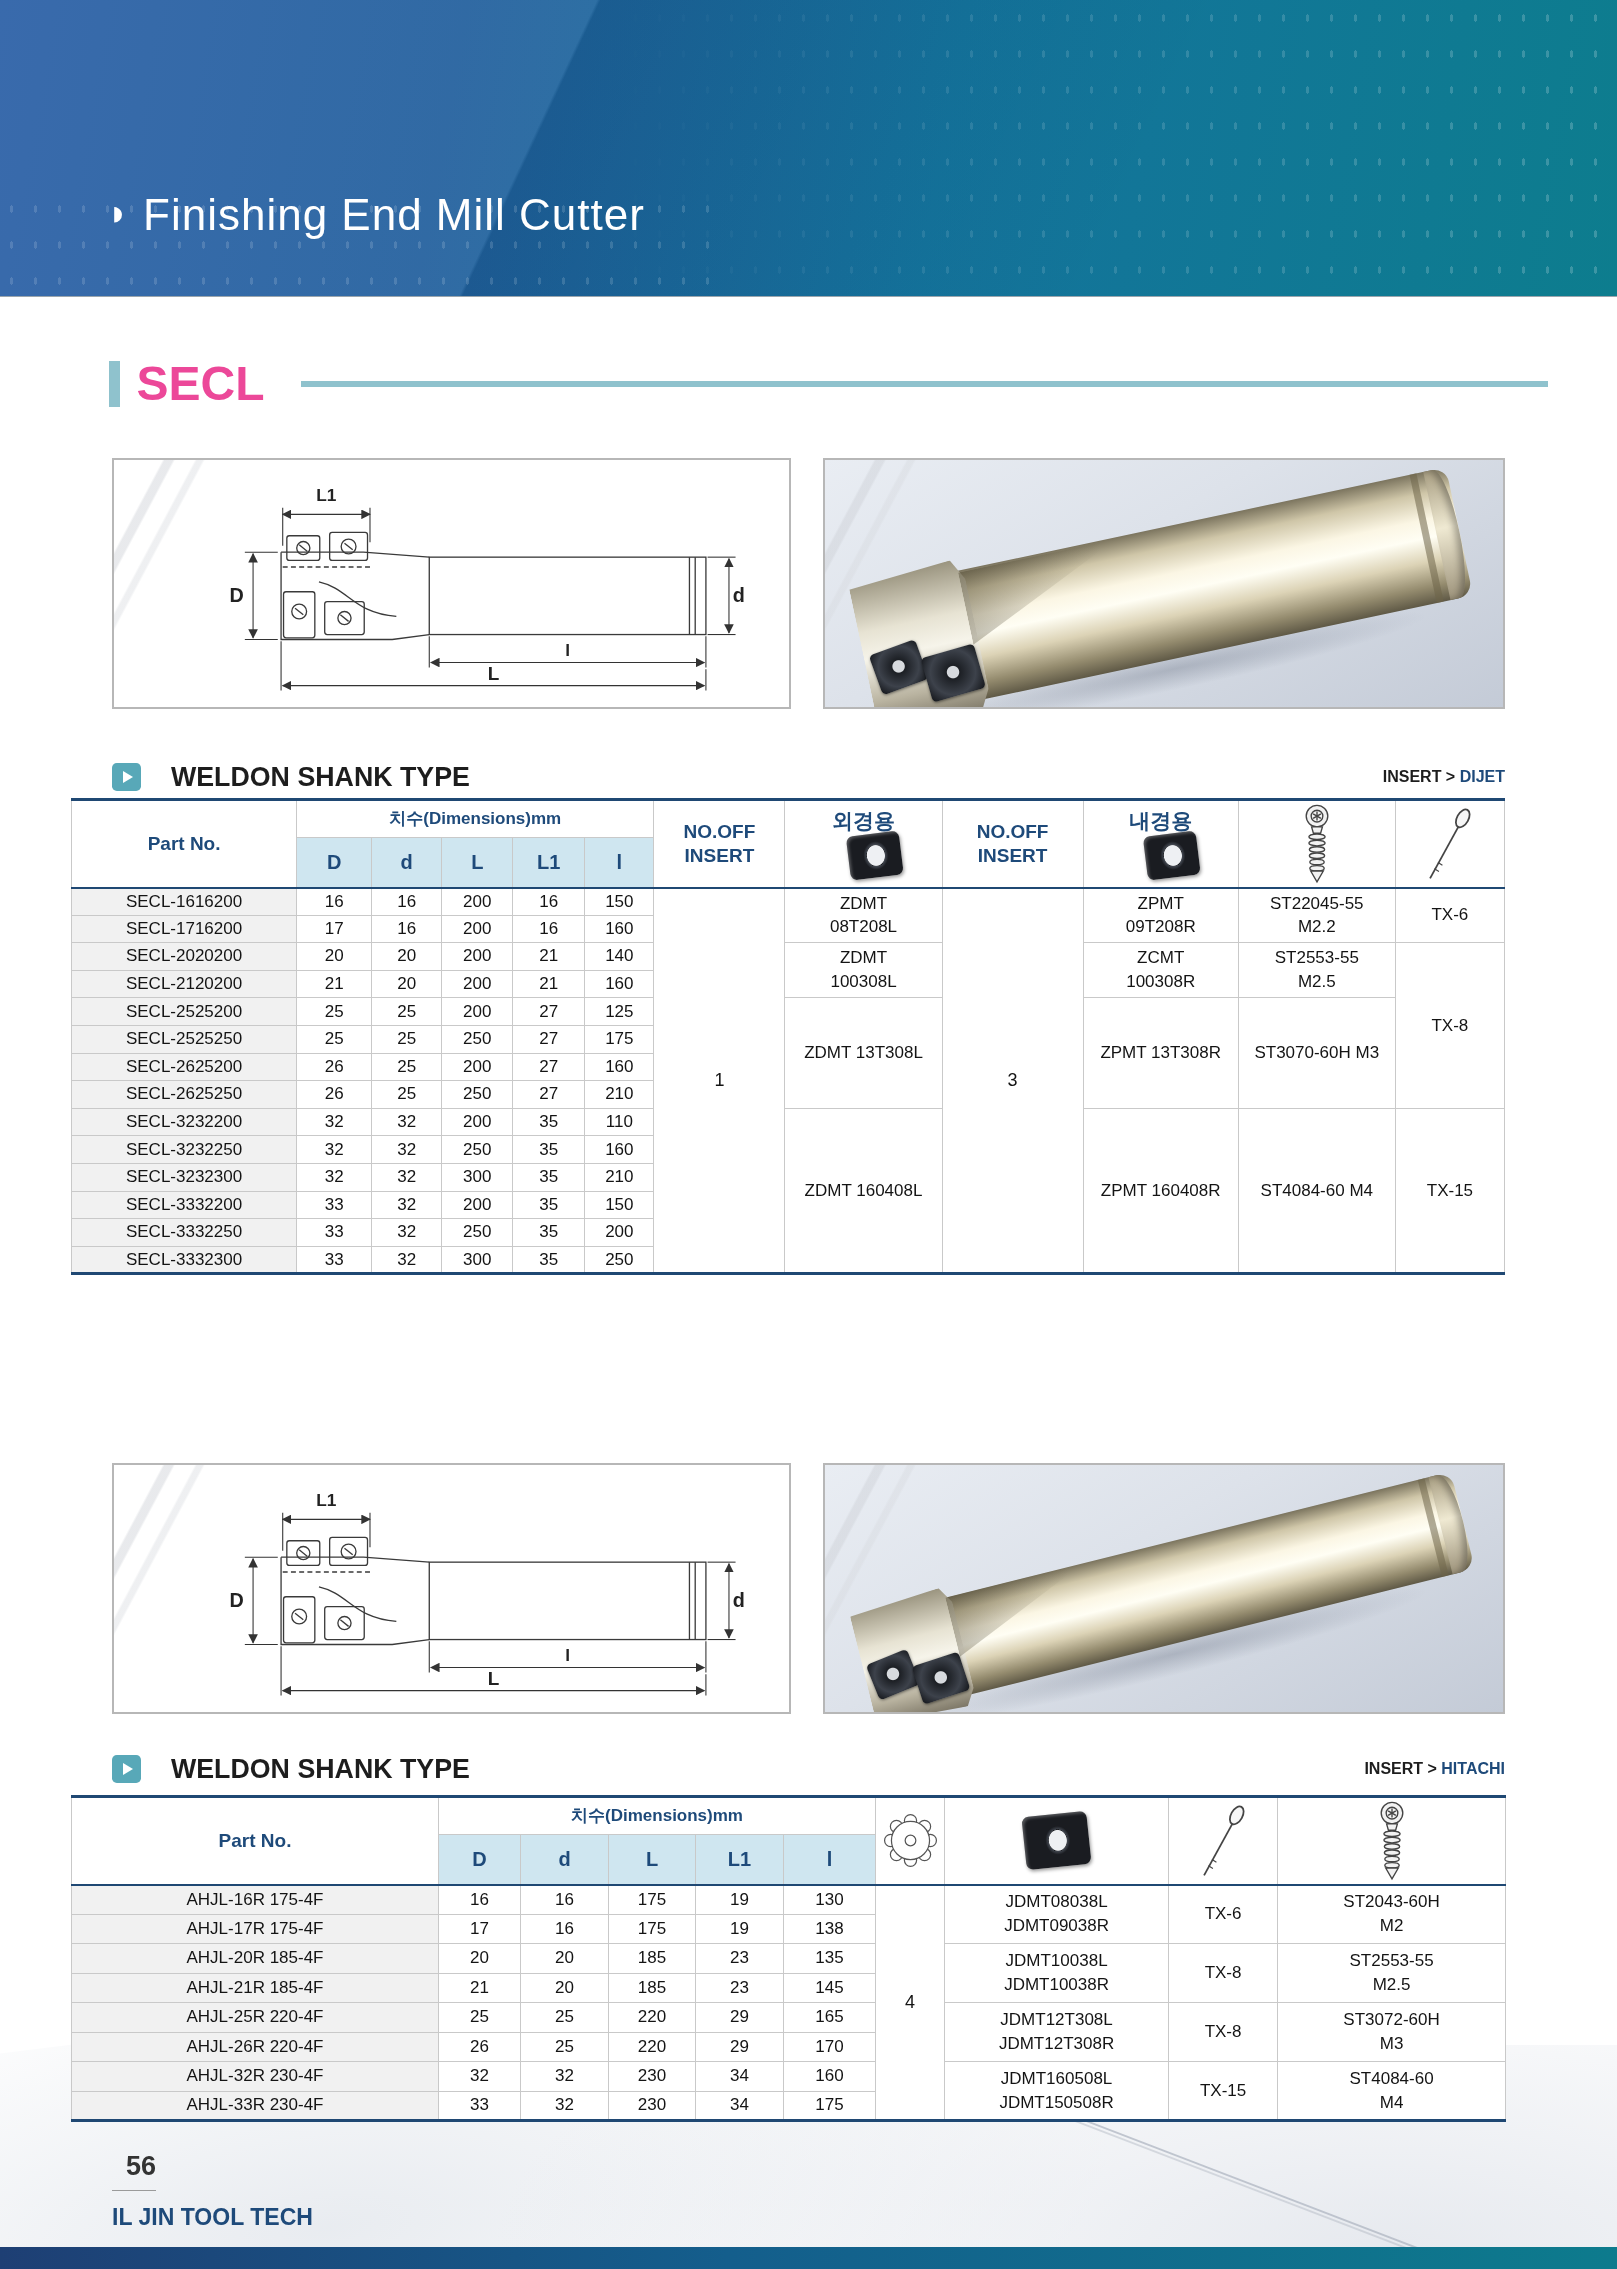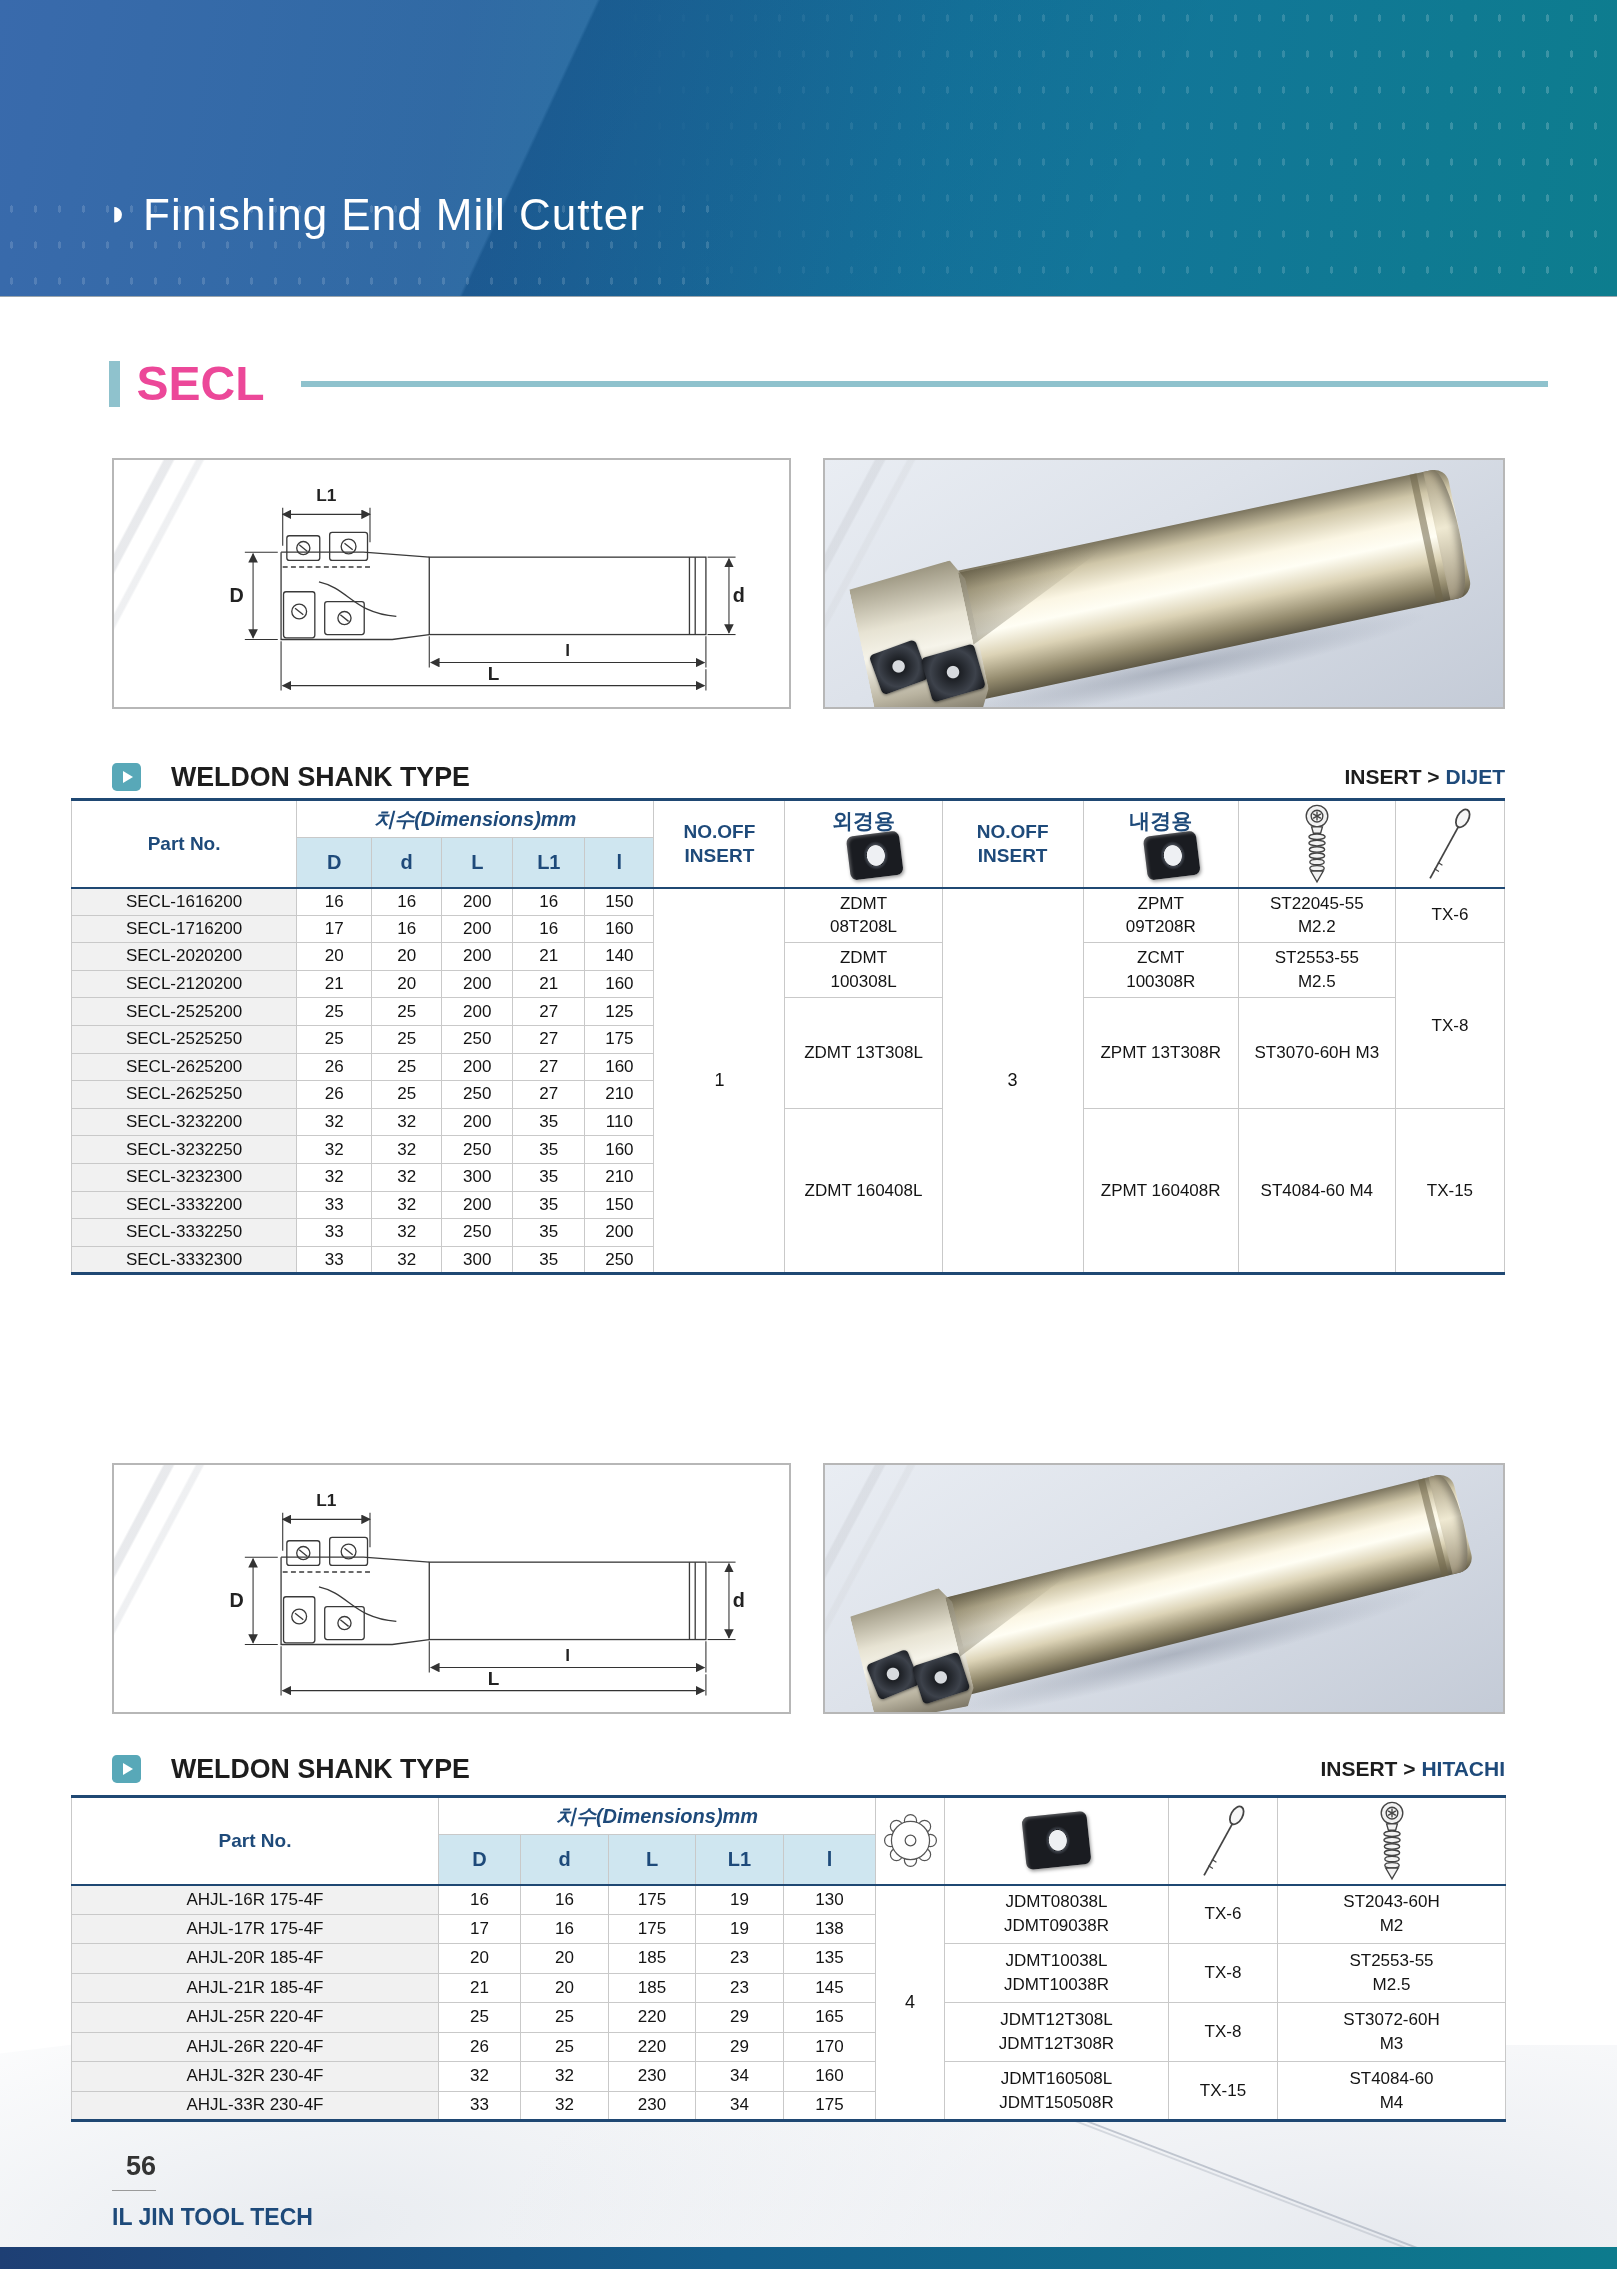--- a/index.html
+++ b/index.html
@@ -78,30 +78,30 @@
     background:radial-gradient(circle at 50% 48%, #d7dade 0 5.7px, #1c1f24 6.7px, #3d424b 62%, #111317 100%);
     box-shadow:0 1px 2.9px rgba(0,0,0,.5); }
 
   
   .subhead { position:absolute; left:112px; width:1393px; display:flex; align-items:center; z-index:2;gap:17px; }
   .play-icon { width:28.5px; height:28.5px; background:#58a8b8; border-radius:4.8px; margin-right:13.3px;
     display:flex; align-items:center; justify-content:center; }
   .play-icon span { width:0; height:0; border-left:10.5px solid #ffffff; border-top:6.7px solid transparent;
     border-bottom:6.7px solid transparent; margin-left:2.9px; }
   .subhead .label { font-size:27.6px; font-weight:700; color:#1d1d1d; letter-spacing:0; transform:scaleX(.97); transform-origin:left; }
-  .insert-note { margin-left:auto; font-size:21px; font-weight:700; color:#1d1d1d; }
+  .insert-note { margin-left:auto; font-size:16px; font-weight:700; color:#1d1d1d; }
   .insert-note .brand { color:#1e4a7a; }
 
   
   table.spec { position:absolute; left:71px; width:1434px; border-collapse:collapse; table-layout:fixed;
     background:#fff; z-index:2;
     border-top:3.8px solid #1f4873; border-bottom:3.8px solid #1f4873; }
   .spec th, .spec td { border:1px solid #c9c9c9; text-align:center; vertical-align:middle; padding:0 1.9px; }
   .spec th { color:#1e4a7a; font-weight:700; font-size:19px; background:#fff; line-height:1.25; }
-  .spec thead .h1 .th-dims { height:38px; font-size:20px;font-style:italic; }
+  .spec thead .h1 .th-dims { height:38px; font-size:17px; }
   .spec thead .h2 th { background:#cfe6f0; height:50px; font-size:20px; }
   .spec thead .h2 th, .spec thead .h1 th[rowspan] { border-bottom:2.9px solid #1f4873; }
   .spec td { font-size:17px; color:#141414; }
   .spec td.part { background:#f1f1f1; }
   .spec td.big { font-size:18px; }
   .spec td.grp { line-height:1.4; }
   .secl-table tbody tr { height:27.6px; }
   .ahjl-table tbody tr { height:29.5px; }
   .th-iconcell { padding:3.8px 0; }
   .ins-label { font-size:21px; font-weight:700; color:#1e4a7a; text-align:center; margin-bottom:1px; }

